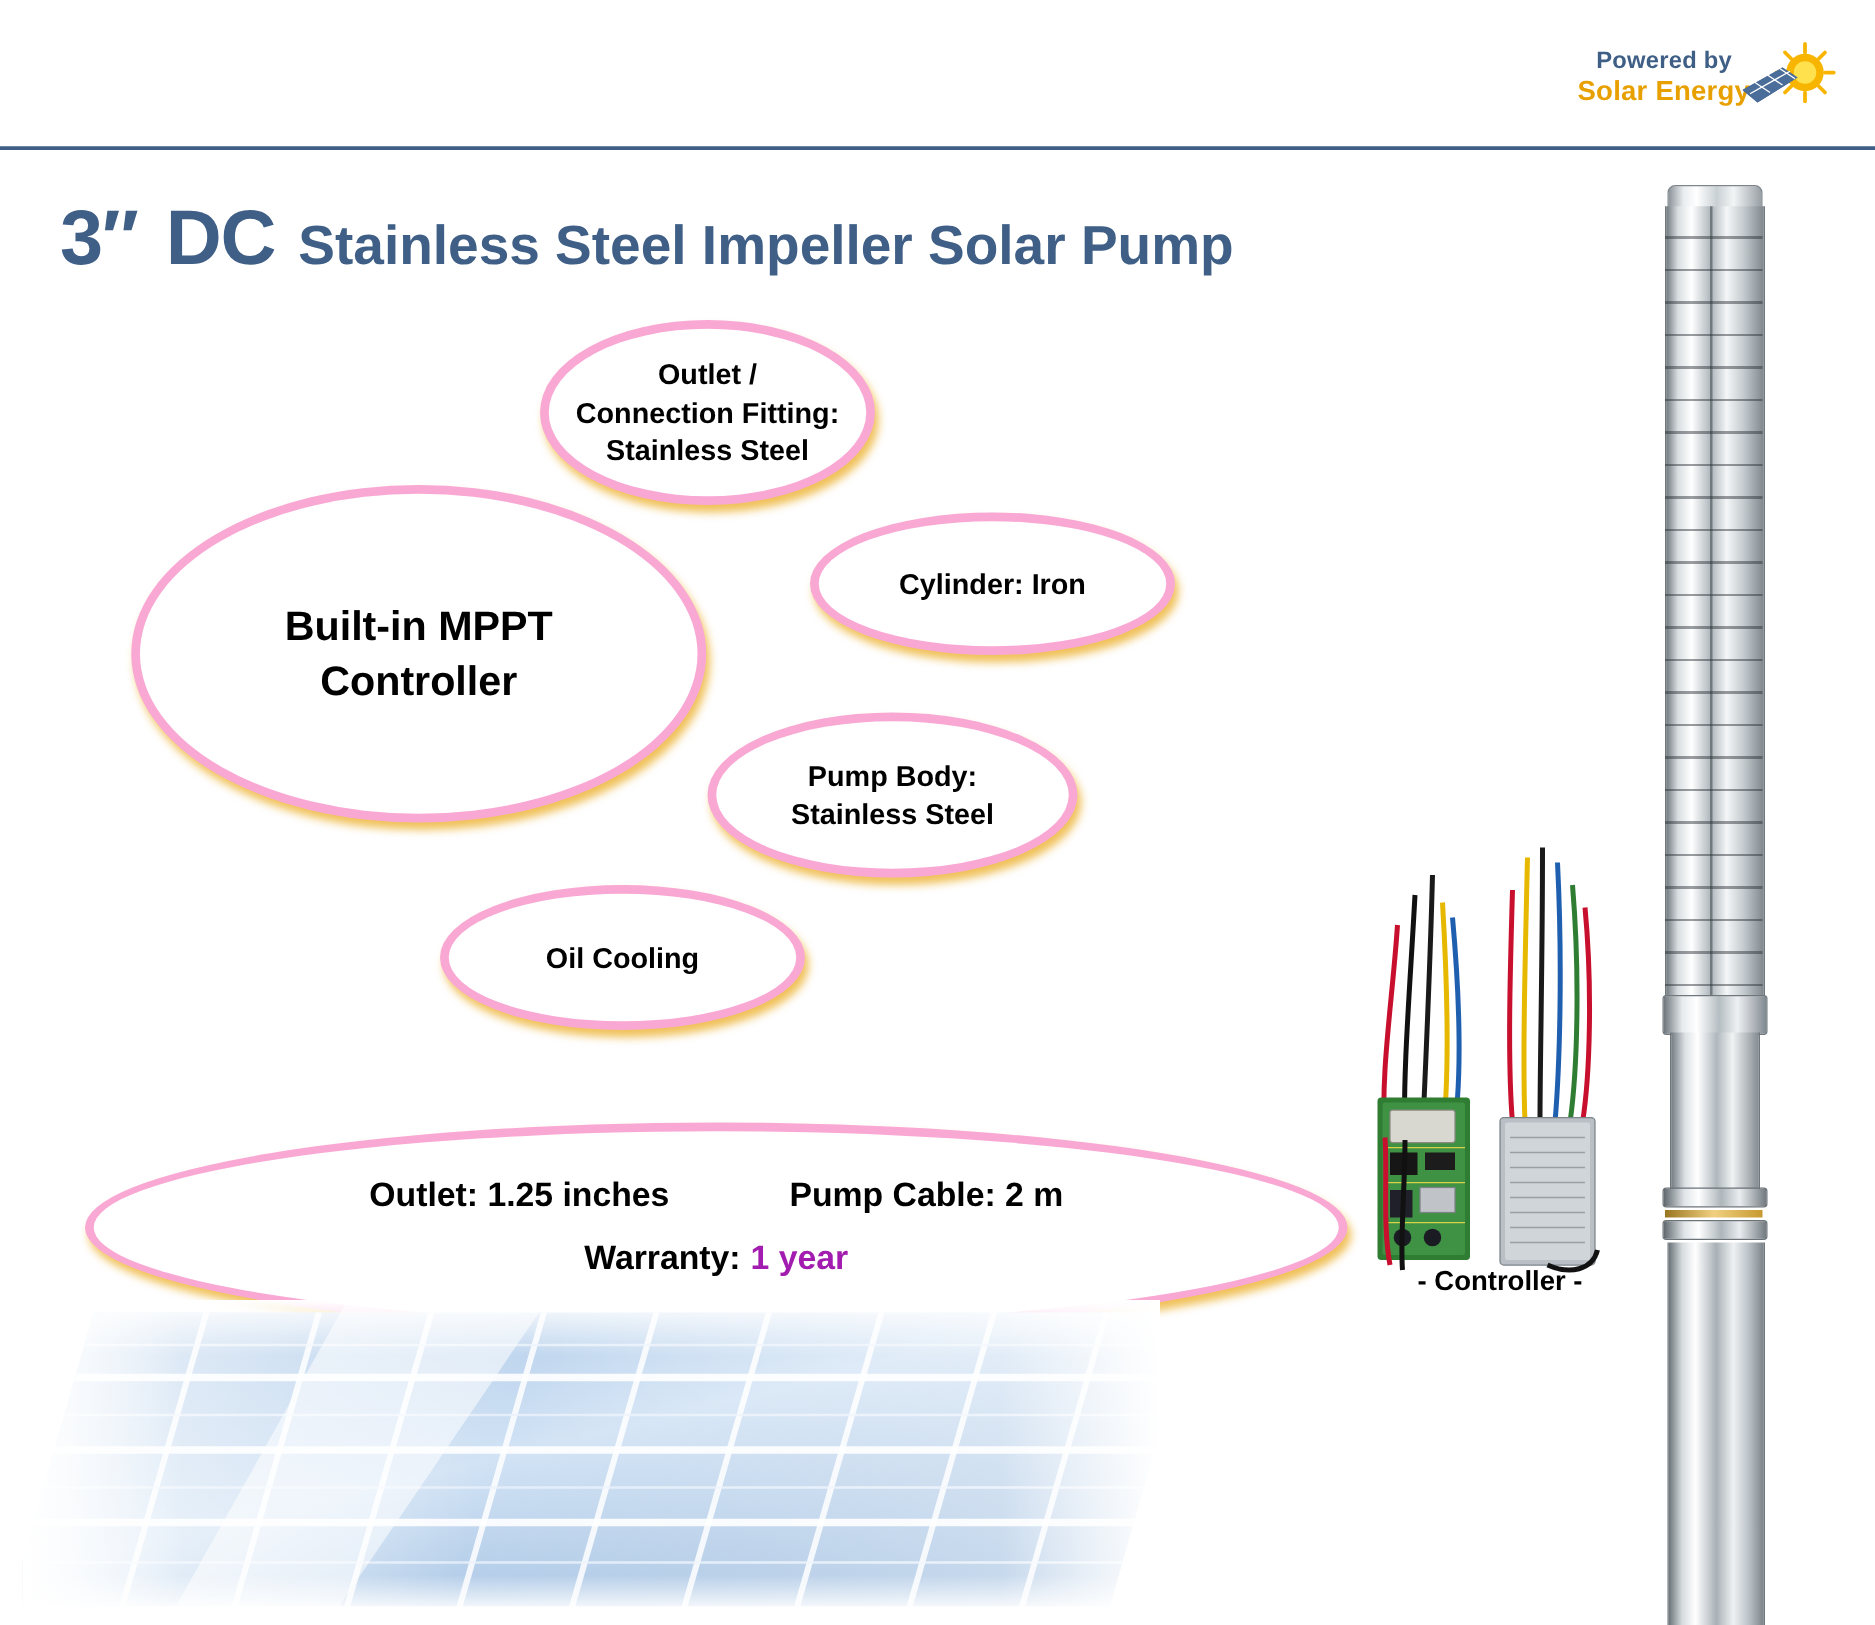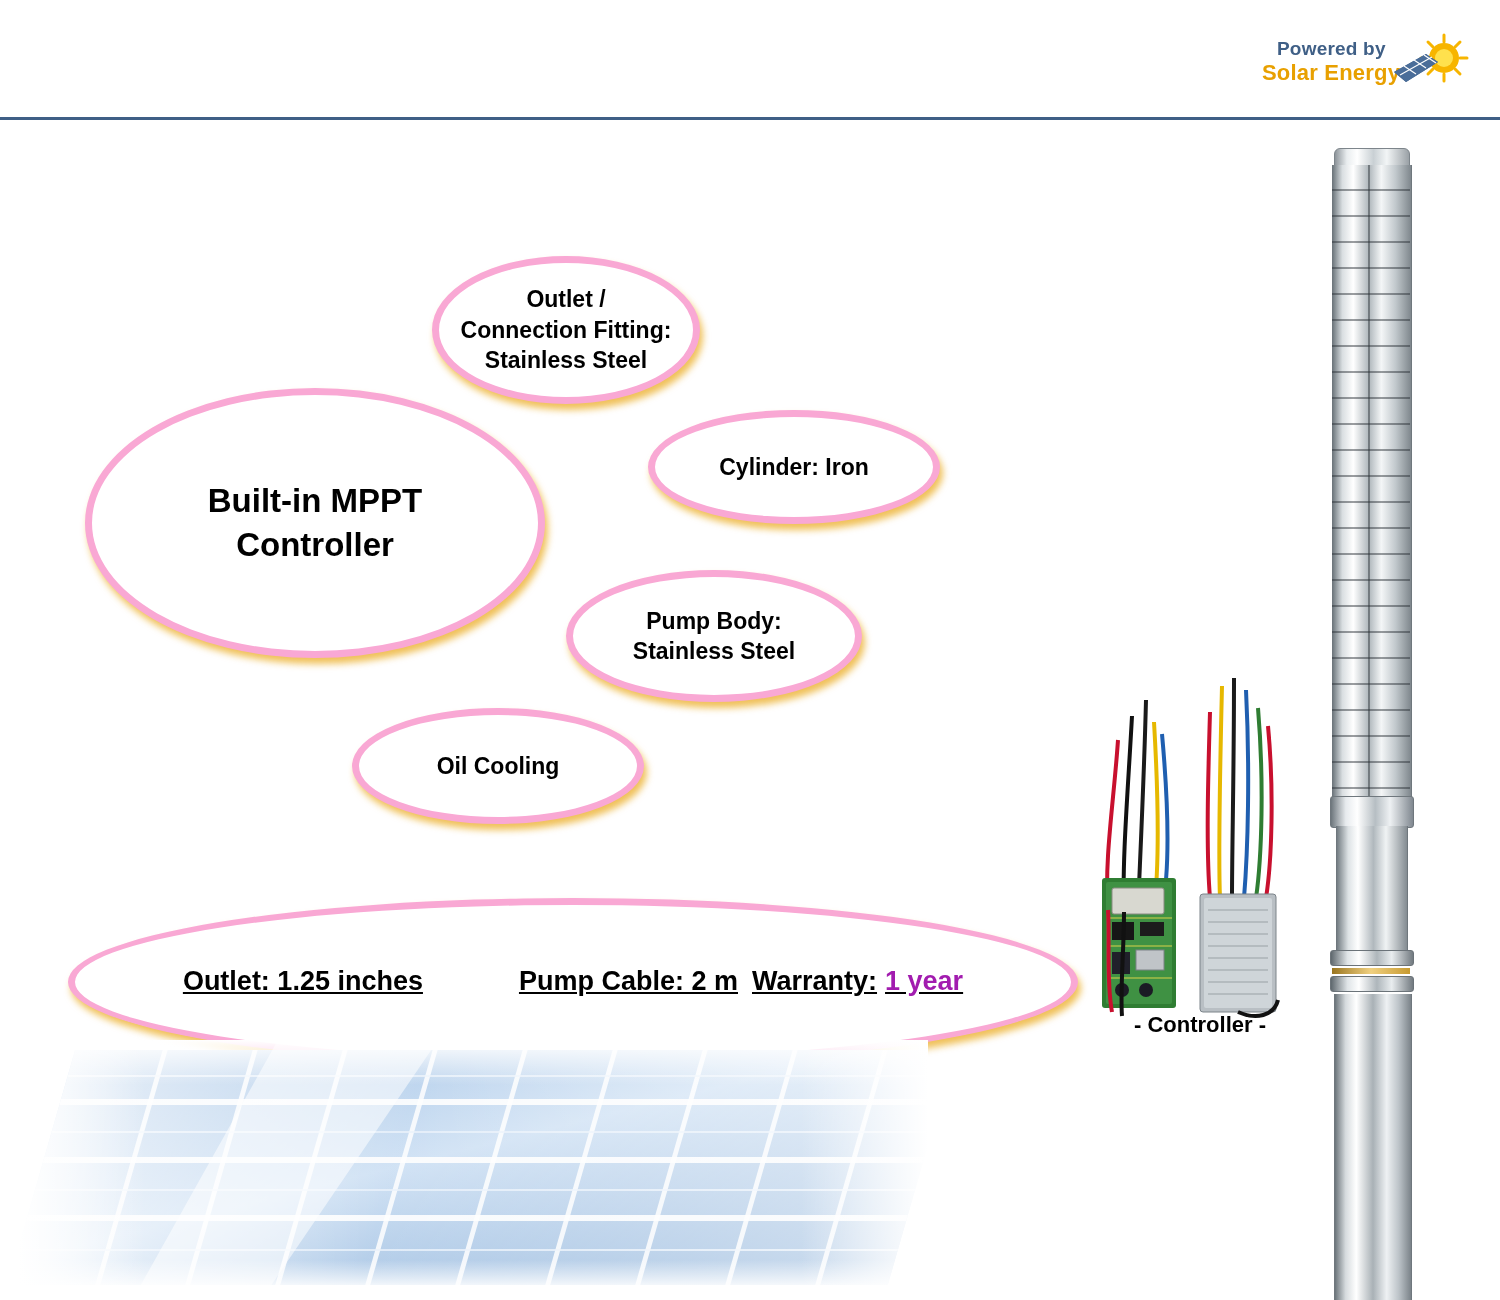--- a/index.html
+++ b/index.html
@@ -101,37 +101,36 @@
 
   #el-outlet-fitting {
     left: 432px; top: 256px; width: 268px; height: 148px;
     font-size: 23px;
   }
   #el-cylinder {
     left: 648px; top: 410px; width: 292px; height: 114px;
     font-size: 23px;
   }
   #el-mppt {
-    left: 85px; top: 388px; width: 460px; height: 270px;
+    left: 105px; top: 388px; width: 460px; height: 270px;
     font-size: 33px;
   }
   #el-pumpbody {
     left: 566px; top: 570px; width: 296px; height: 132px;
     font-size: 23px;
   }
   #el-oil {
     left: 352px; top: 708px; width: 292px; height: 116px;
     font-size: 23px;
   }
   #el-specs {
     left: 68px; top: 898px; width: 1010px; height: 168px;
     border-radius: 50%;
-    flex-direction: row;
+    flex-direction: column;
     gap: 14px;
-    text-decoration: underline;
   }
   .spec-row {
     display: flex;
     align-items: baseline;
     justify-content: center;
     gap: 96px;
     font-size: 27px;
     font-weight: bold;
     color: #000;
   }
@@ -284,20 +283,25 @@
           <line x1="12" y1="34" x2="24" y2="42"></line>
           <line x1="22" y1="28" x2="34" y2="36"></line>
           <line x1="32" y1="23" x2="44" y2="31"></line>
           <line x1="8" y1="43" x2="40" y2="25"></line>
         </g>
       </g>
     </svg>
   </div>
   <div class="header-rule"></div>
 
+  <div class="title">
+    <span class="t-big">3″</span>
+    <span class="t-big" style="margin-left:18px">DC</span>
+    <span class="t-mid" style="margin-left:14px">Stainless Steel Impeller Solar Pump</span>
+  </div>
 
   <div class="ellipse" id="el-outlet-fitting">
     <span style="white-space:pre-line">Outlet /
 Connection Fitting:
 Stainless Steel</span>
   </div>
 
   <div class="ellipse" id="el-cylinder">
     <span style="white-space:pre-line">Cylinder: Iron</span>
   </div>

